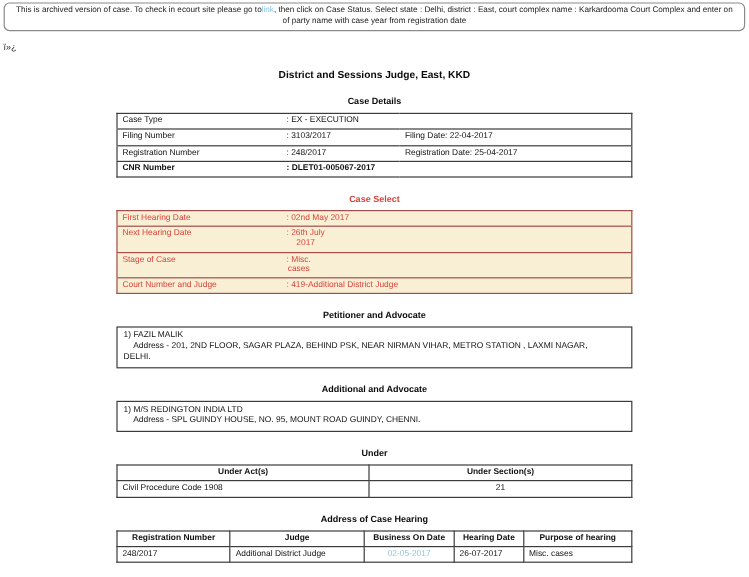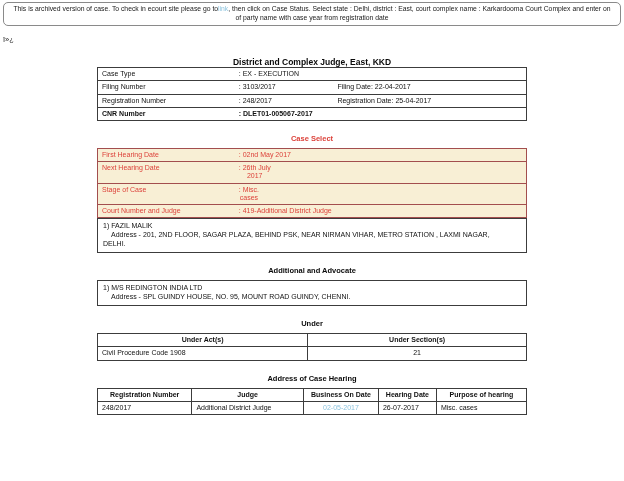--- a/index.html
+++ b/index.html
@@ -97,22 +97,23 @@
 <body>
 
 <div class="banner">
   <span>This is archived version of case. To check in ecourt site please go to</span><span class="link">link</span><span>, then click on Case Status. Select state : Delhi, district : East, court complex name : Karkardooma Court Complex and enter on of party name with case year from registration date</span>
 </div>
 
 <div class="bom">ï»¿</div>
 
 <div class="content">
 
-  <div class="page-title">District and Complex Judge, East, KKD</div>
-
+  <div class="page-title">District and Sessions Judge, East, KKD</div>
+
+  <div class="section-title">Case Details</div>
   <table class="details-table">
     <tbody>
         <tr>
       <td class="c1">Case Type</td>
       <td class="c2">: EX - EXECUTION</td>
       <td class="c3"></td>
     </tr>
     <tr>
       <td class="c1">Filing Number</td>
       <td class="c2">: 3103/2017</td>
@@ -148,20 +149,21 @@
       <td class="val"><span>: Misc.
 cases</span></td>
     </tr>
     <tr>
       <td class="c1">Court Number and Judge</td>
       <td class="val"><span>: 419-Additional District Judge</span></td>
     </tr>
   </tbody>
     </table>
 
+  <div class="section-title">Petitioner and Advocate</div>
   <div class="party-box">
     <div>1) FAZIL MALIK</div>
     <div class="indent">Address - 201, 2ND FLOOR, SAGAR PLAZA, BEHIND PSK, NEAR NIRMAN VIHAR, METRO STATION , LAXMI NAGAR,</div>
     <div>DELHI.</div>
   </div>
 
   <div class="section-title">Additional and Advocate</div>
   <div class="party-box">
     <div>1) M/S REDINGTON INDIA LTD</div>
     <div class="indent">Address - SPL GUINDY HOUSE, NO. 95, MOUNT ROAD GUINDY, CHENNI.</div>

